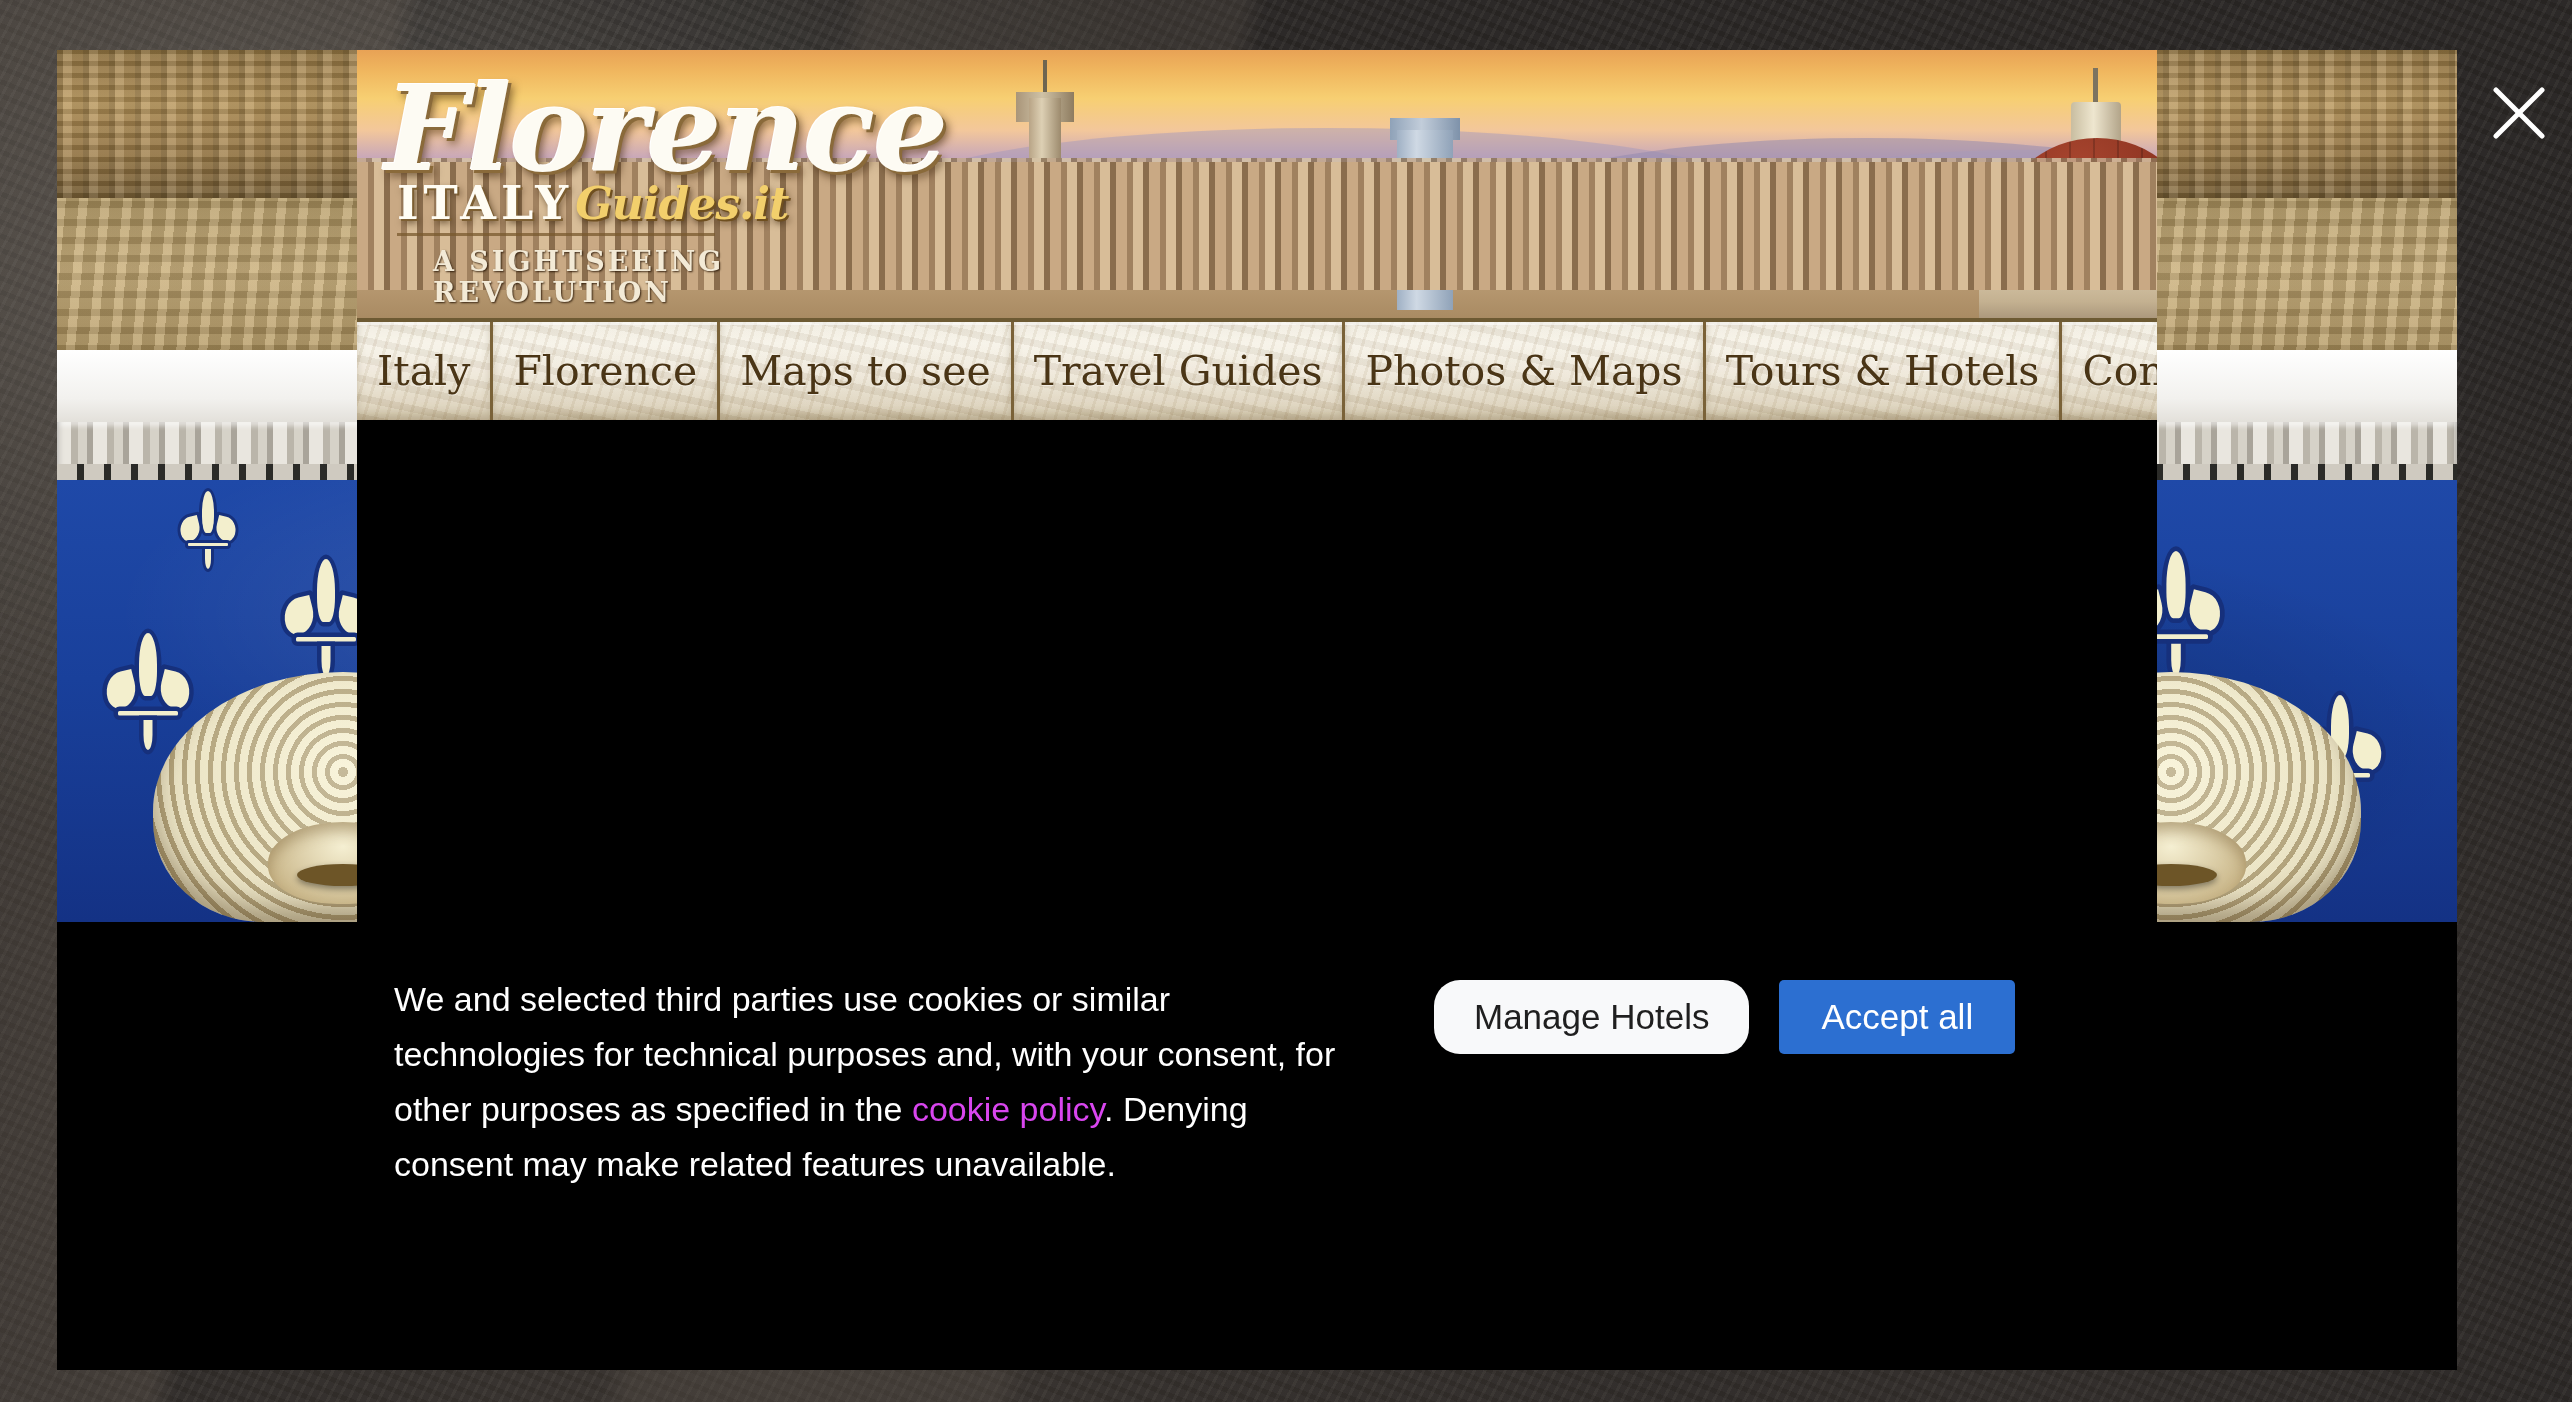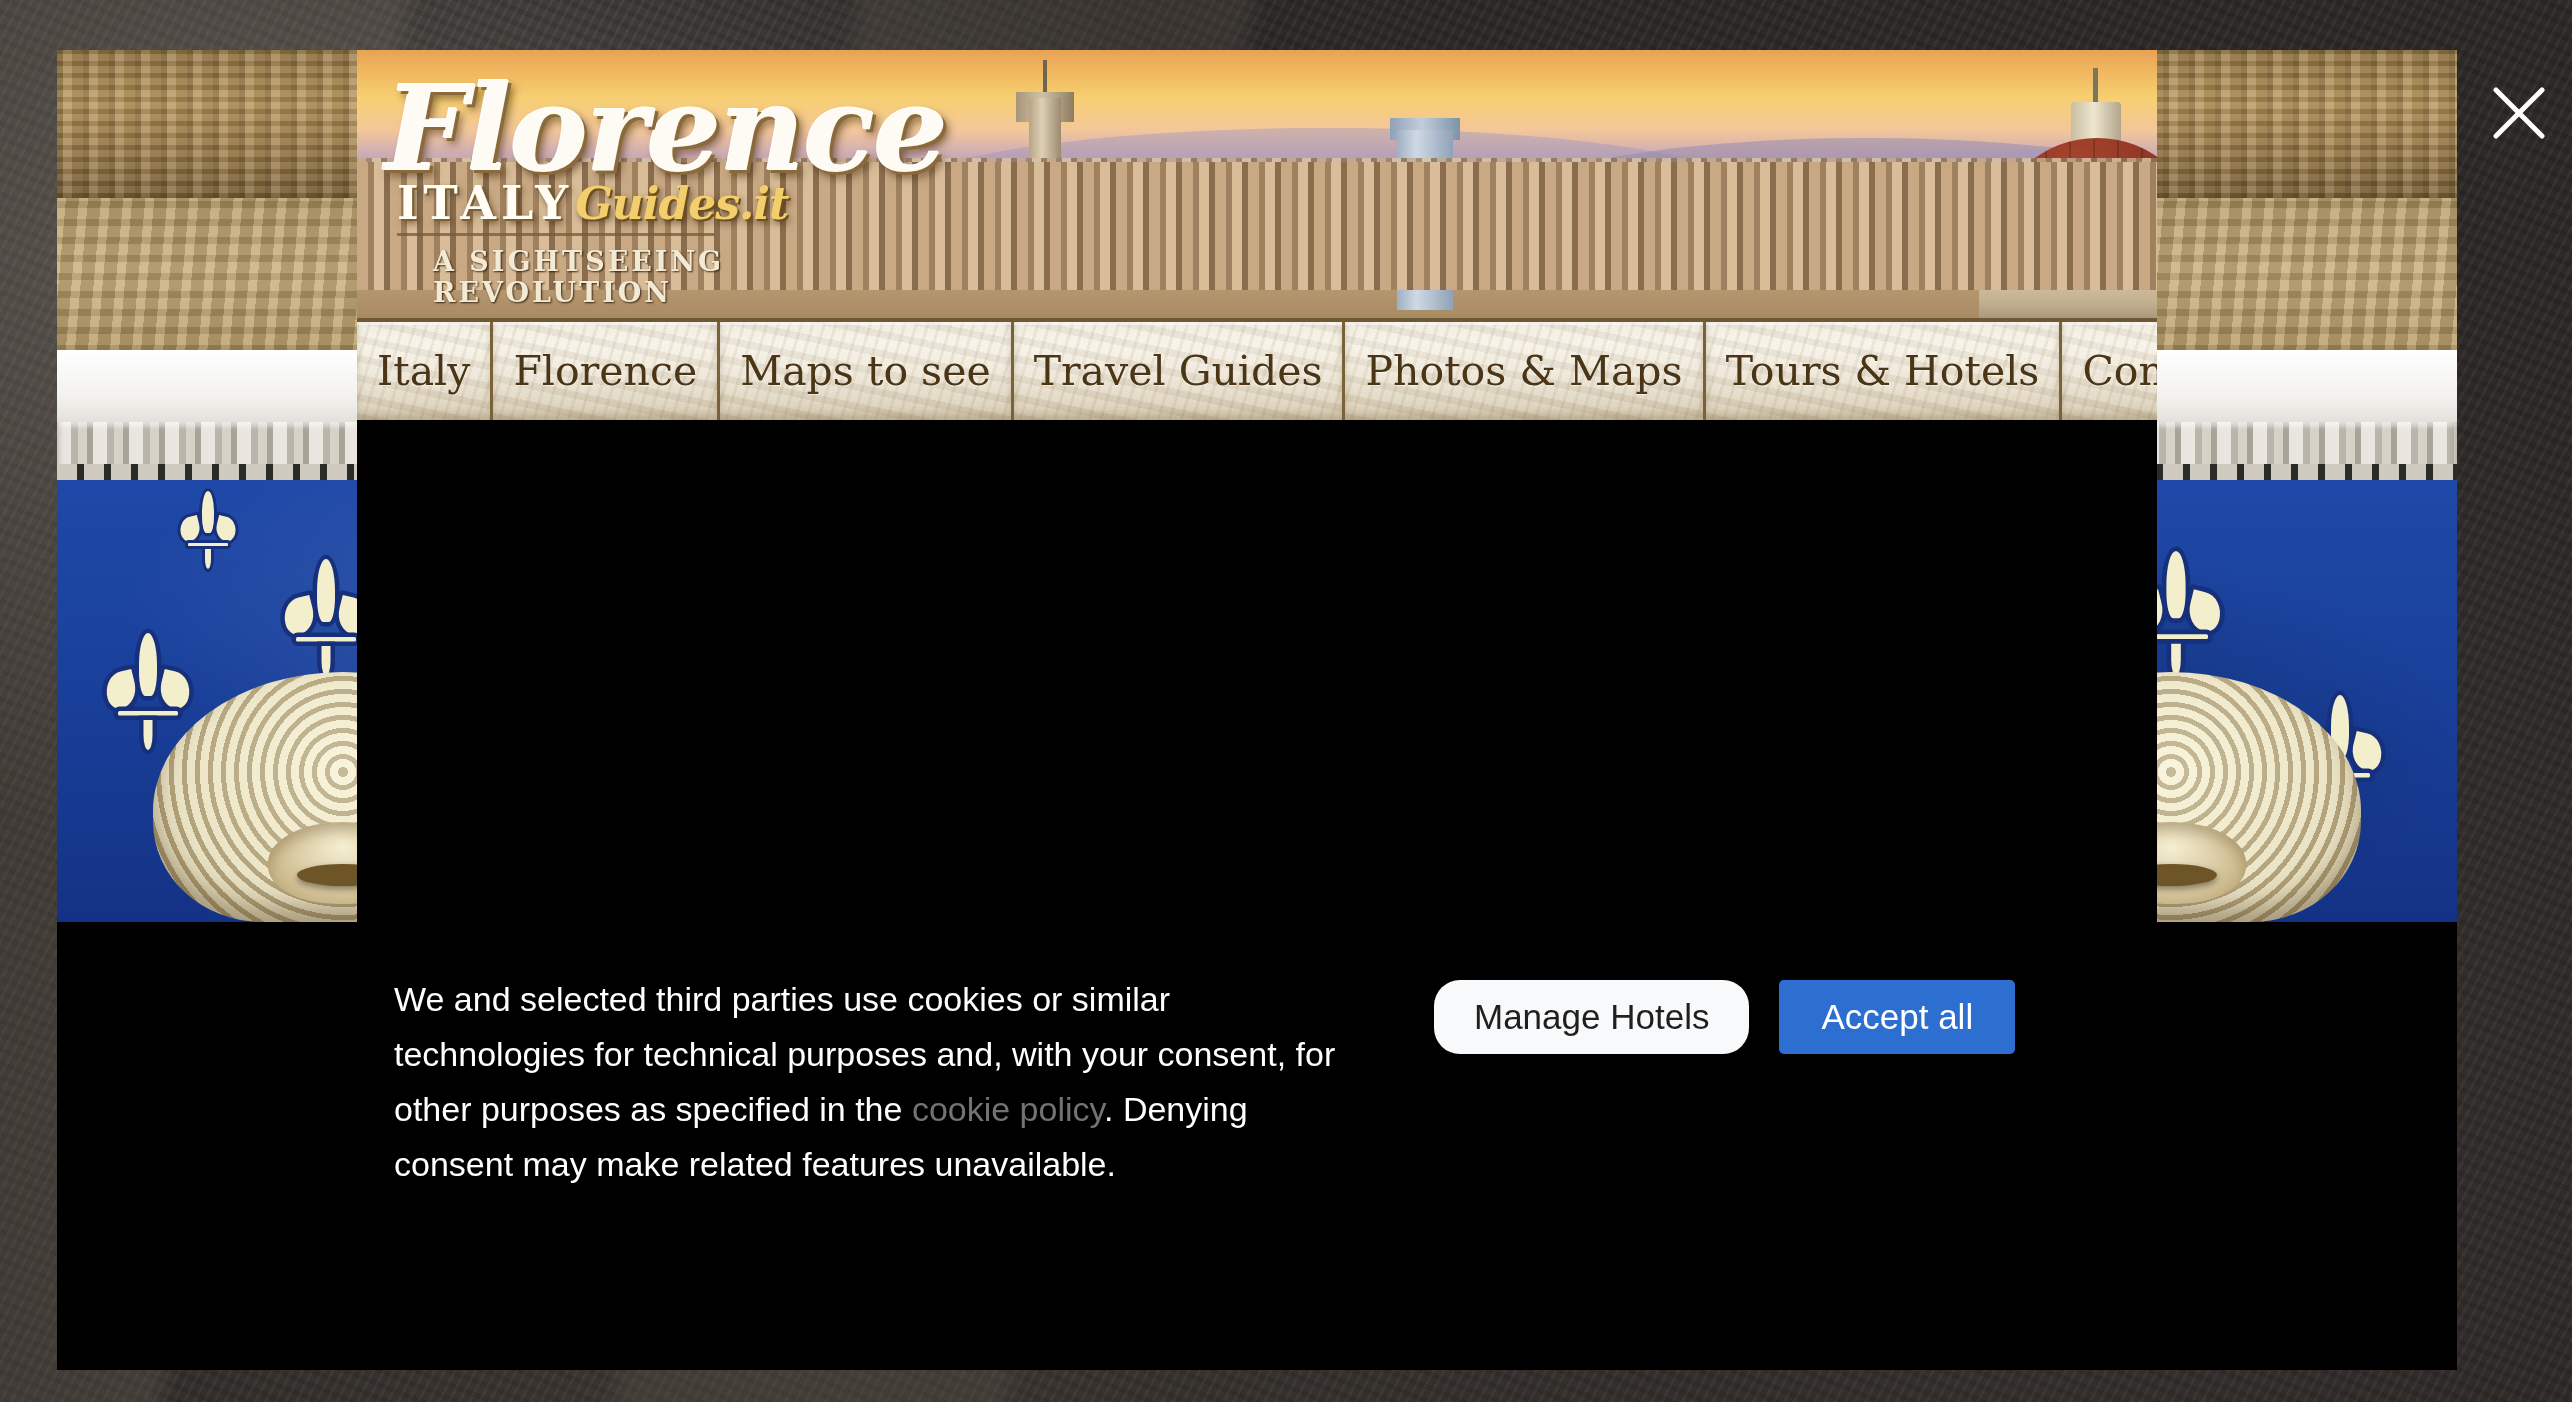--- a/index.html
+++ b/index.html
@@ -273,21 +273,21 @@
     background:#000;
     display:flex; align-items:flex-start;
   }
   #cookie-text{
     width:960px; margin-left:337px; margin-top:50px;
     color:#ffffff;
     font-size:34px; line-height:1.62;
     font-family:"Liberation Sans", sans-serif;
   }
   #cookie-text a{
-    color:#737373; text-decoration:none;
+    color:#d946ef; text-decoration:none;
   }
   #cookie-actions{
     margin-left:80px; margin-top:58px;
     display:flex; align-items:flex-start; gap:30px;
   }
   #manage-cookies-button{
     background:#f8f9fa; color:#1f1f1f;
     border:none; border-radius:26px;
     font-size:35px; font-family:"Liberation Sans", sans-serif;
     padding:17px 40px; cursor:pointer;

